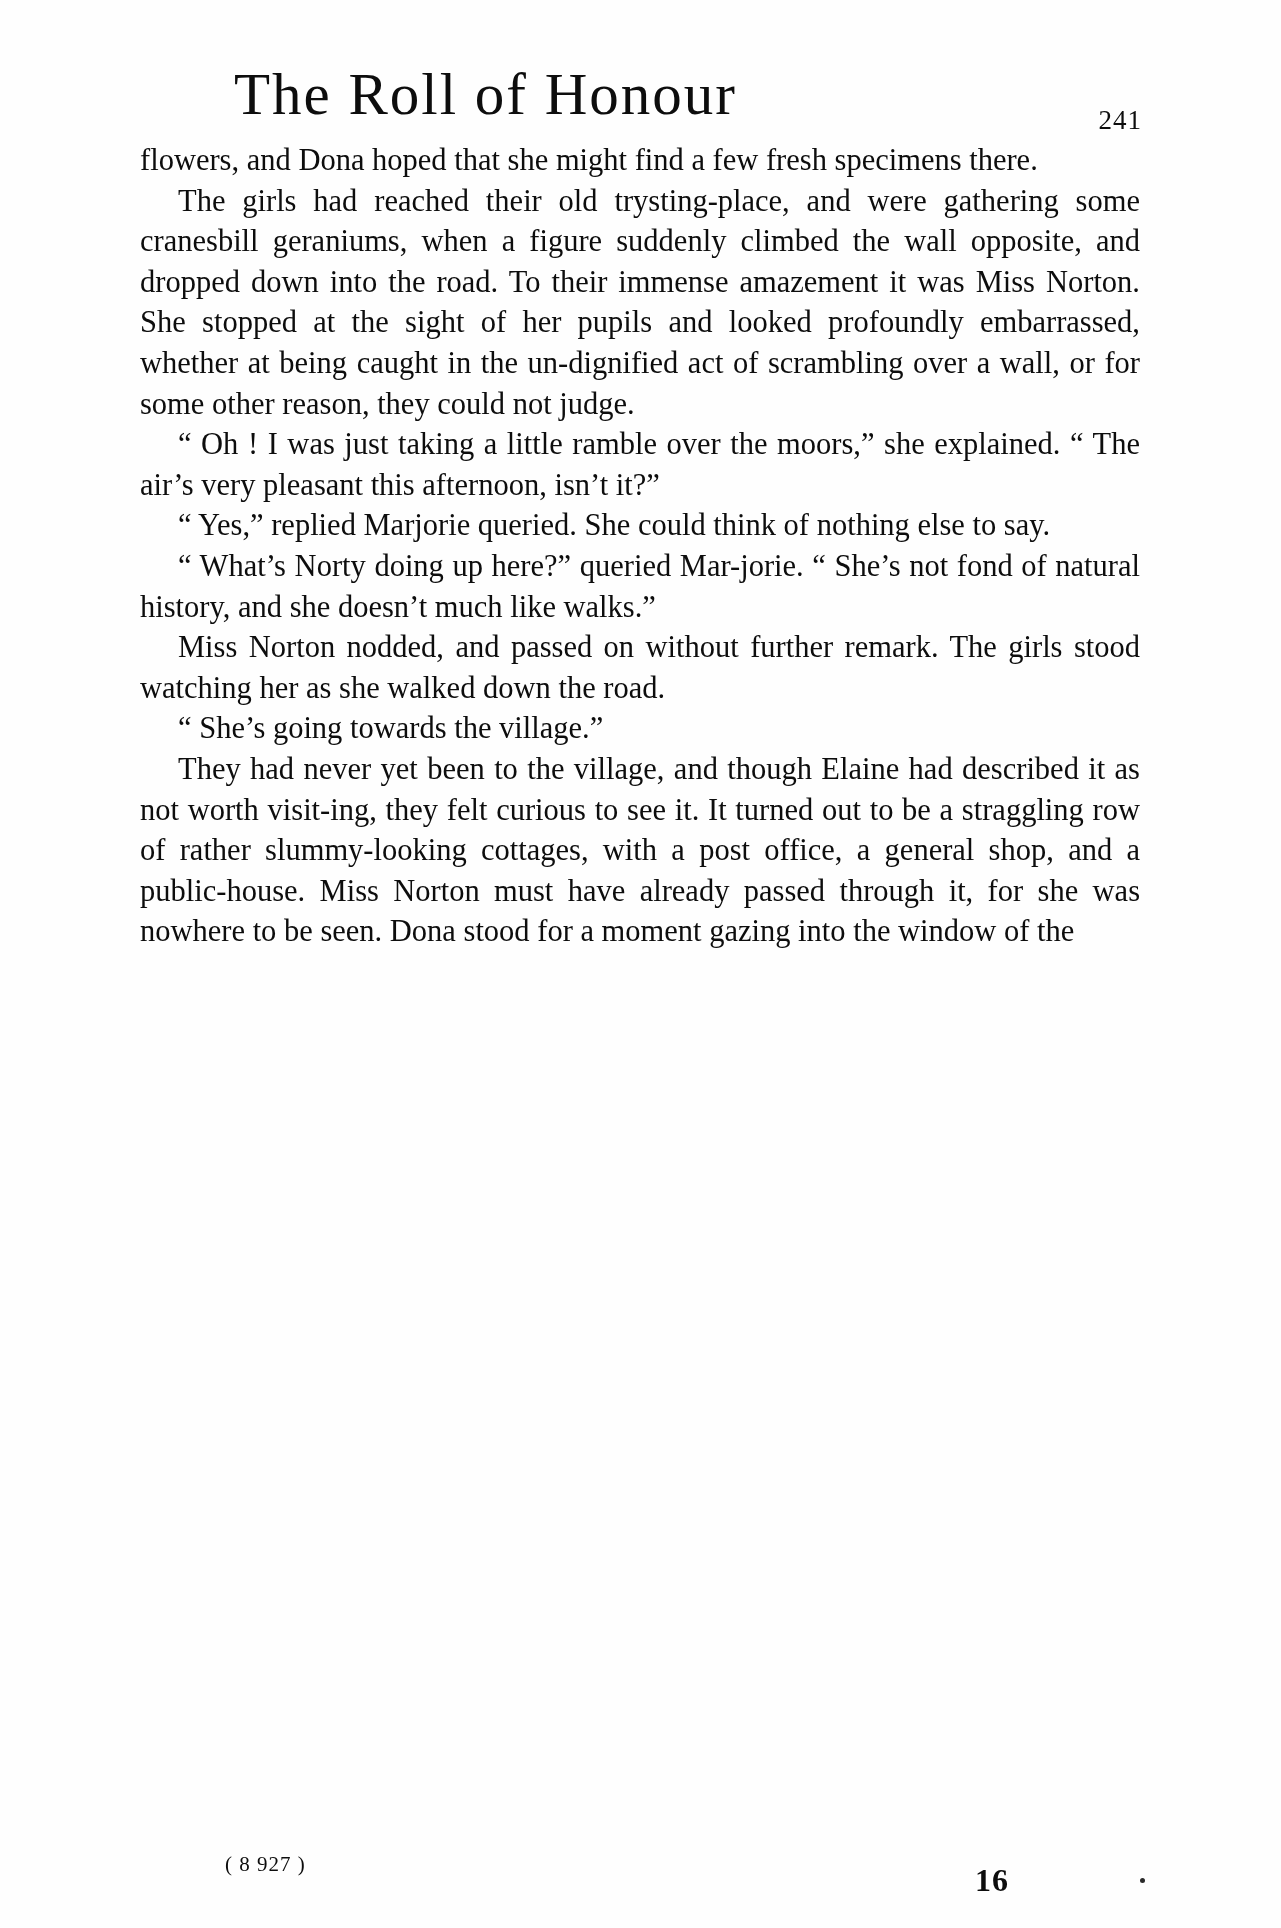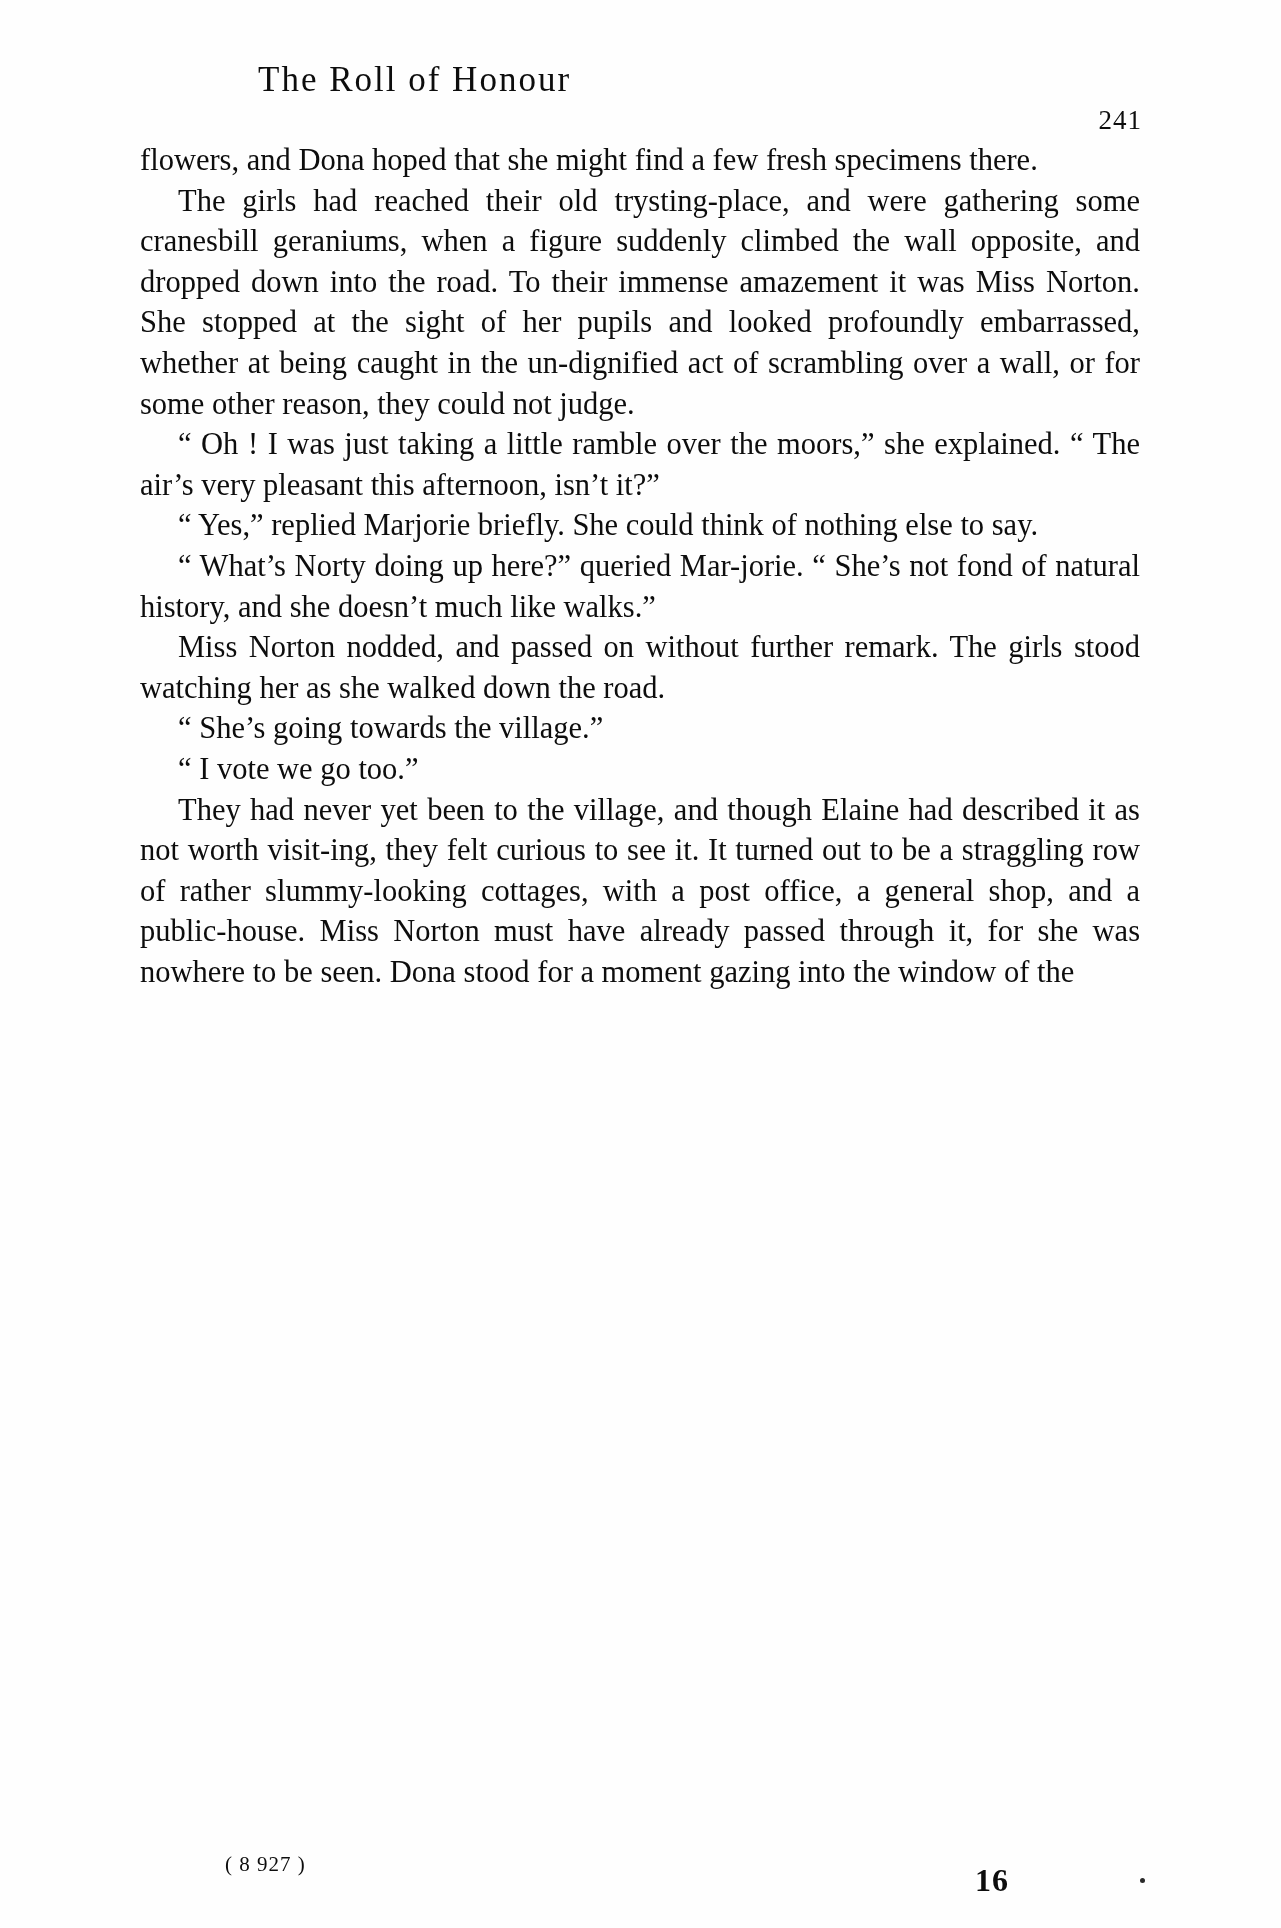--- a/index.html
+++ b/index.html
@@ -28,23 +28,23 @@
     width: 1010px;
   }
   .header {
     display: flex;
     align-items: baseline;
     justify-content: flex-start;
     position: relative;
     height: 80px;
   }
   .header-title {
-    font-size: 35px;
+    font-size: 59px;
     letter-spacing: 2px;
-    margin-left: 118px;
+    margin-left: 94px;
     font-weight: normal;
     white-space: nowrap;
   }
   .page-number {
     position: absolute;
     right: 8px;
     bottom: 4px;
     font-size: 27px;
     letter-spacing: 1px;
     margin-left: 12px;
@@ -102,25 +102,24 @@
 
     <div class="header">
       <div class="header-title">The Roll of Honour</div>
       <div class="page-number">241</div>
     </div>
 
     <div class="body-text">
       <p>flowers, and Dona hoped that she might find a few fresh specimens there.</p>
       <p class="ind">The girls had reached their old trysting-place, and were gathering some cranesbill geraniums, when a figure suddenly climbed the wall opposite, and dropped down into the road.  To their immense amazement it was Miss Norton.  She stopped at the sight of her pupils and looked profoundly embarrassed, whether at being caught in the un-dignified act of scrambling over a wall, or for some other reason, they could not judge.</p>
       <p class="ind">“ Oh !   I was just taking a little ramble over the moors,” she explained.   “ The air’s very pleasant this afternoon, isn’t it?”</p>
-      <p class="ind">“ Yes,” replied Marjorie briefly.   She could think of nothing else to say.</p>
+      <p class="ind">“ Yes,” replied Marjorie queried.   She could think of nothing else to say.</p>
       <p class="ind">“ What’s Norty doing up here?” queried Mar-jorie.   “ She’s not fond of natural history, and she doesn’t much like walks.”</p>
       <p class="ind">Miss Norton nodded, and passed on without further remark.   The girls stood watching her as she walked down the road.</p>
       <p class="ind">“ She’s going towards the village.”</p>
-      <p class="ind">“ I vote we go too.”</p>
       <p class="ind">They had never yet been to the village, and though Elaine had described it as not worth visit-ing, they felt curious to see it.   It turned out to be a straggling row of rather slummy-looking cottages, with a post office, a general shop, and a public-house.   Miss Norton must have already passed through it, for she was nowhere to be seen.   Dona stood for a moment gazing into the window of the</p>
     </div>
 
   </div>
 
   <div class="footer">
     <div class="signature">( 8 927 )</div>
     <div class="footer-num">16</div>
     <div class="speck" style="left:1000px; top:26px; width:5px; height:5px;"></div>
   </div>

